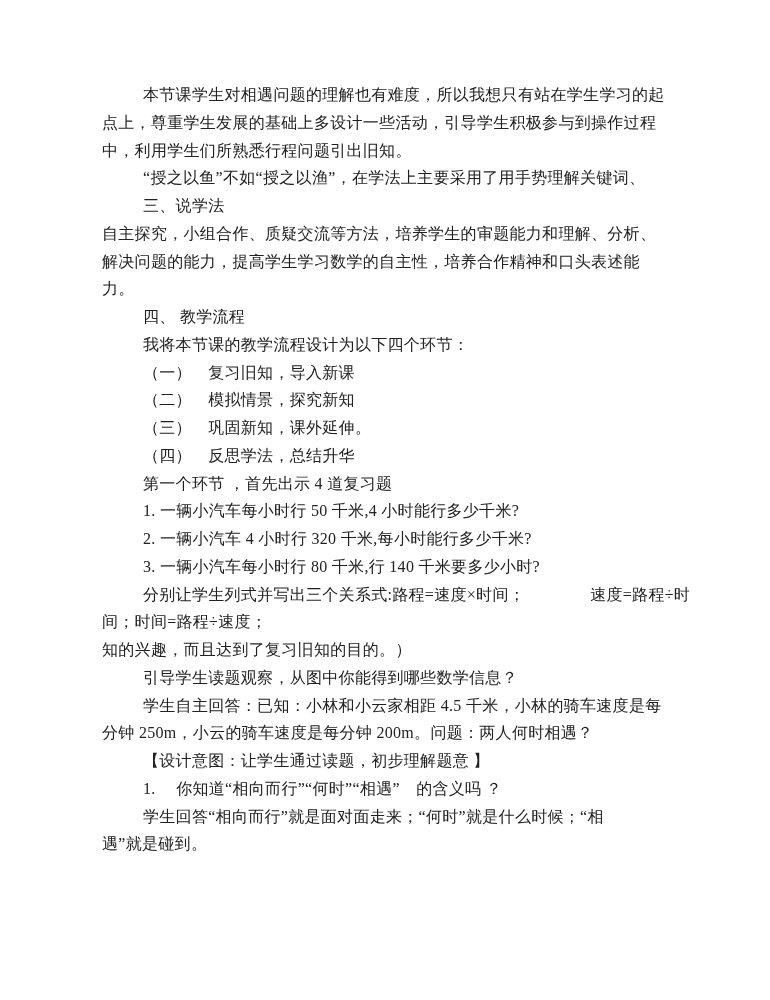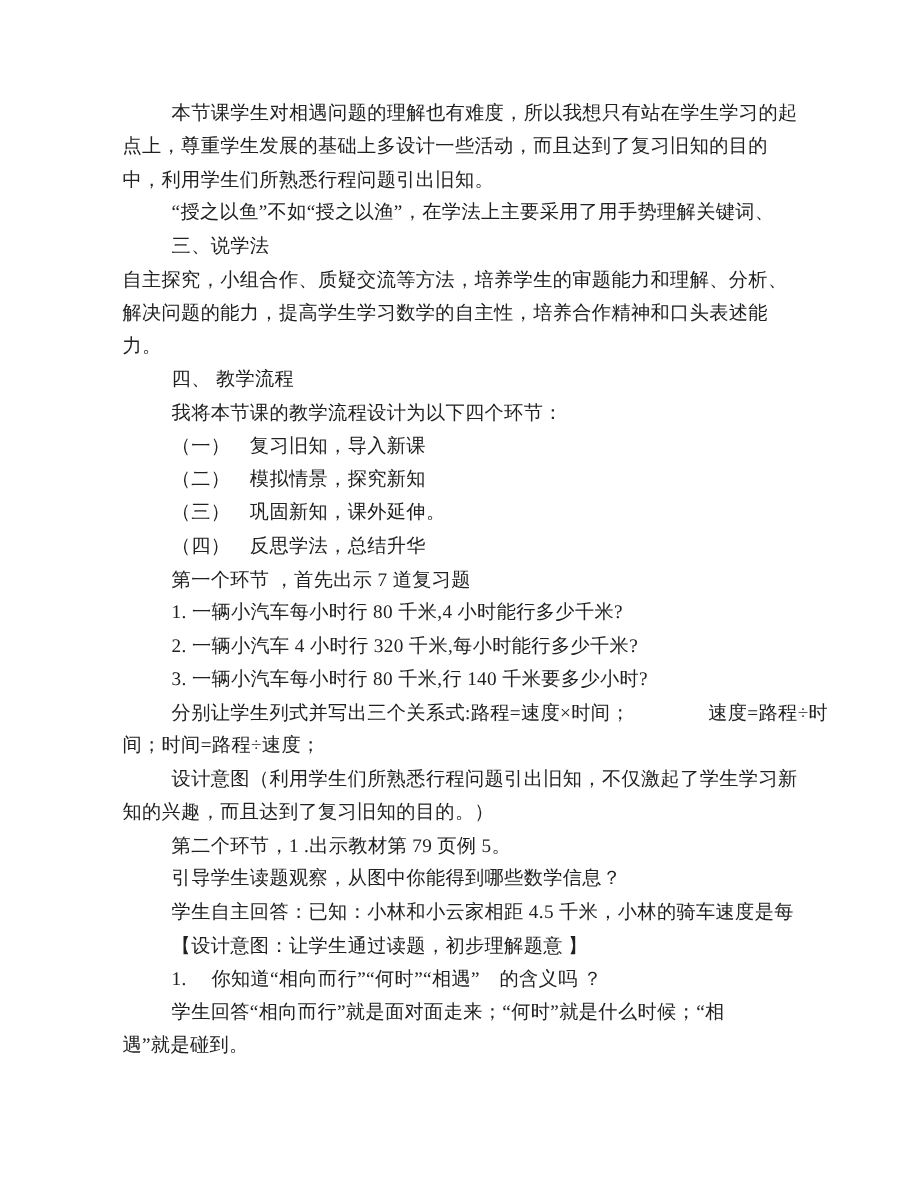--- a/index.html
+++ b/index.html
@@ -32,42 +32,41 @@
   .line.indent {
     padding-left: 41px;
   }
 </style>
 </head>
 <body>
 
 <div class="page">
   <div class="doc-body">
     <div class="line indent">本节课学生对相遇问题的理解也有难度，所以我想只有站在学生学习的起</div>
-    <div class="line">点上，尊重学生发展的基础上多设计一些活动，而且达到了复习旧知的目的</div>
+    <div class="line">点上，尊重学生发展的基础上多设计一些活动，引导学生积极参与到操作过程</div>
     <div class="line">中，利用学生们所熟悉行程问题引出旧知。</div>
     <div class="line indent">“授之以鱼”不如“授之以渔”，在学法上主要采用了用手势理解关键词、</div>
     <div class="line indent">三、说学法</div>
     <div class="line">自主探究，小组合作、质疑交流等方法，培养学生的审题能力和理解、分析、</div>
     <div class="line">解决问题的能力，提高学生学习数学的自主性，培养合作精神和口头表述能</div>
     <div class="line">力。</div>
     <div class="line indent">四、 教学流程</div>
     <div class="line indent">我将本节课的教学流程设计为以下四个环节：</div>
     <div class="line indent">（一）　复习旧知，导入新课</div>
     <div class="line indent">（二）　模拟情景，探究新知</div>
     <div class="line indent">（三）　巩固新知，课外延伸。</div>
     <div class="line indent">（四）　反思学法，总结升华</div>
-    <div class="line indent">第一个环节 ，首先出示 7 道复习题</div>
-    <div class="line indent">1. 一辆小汽车每小时行 80 千米,4 小时能行多少千米?</div>
+    <div class="line indent">第一个环节 ，首先出示 4 道复习题</div>
+    <div class="line indent">1. 一辆小汽车每小时行 50 千米,4 小时能行多少千米?</div>
     <div class="line indent">2. 一辆小汽车 4 小时行 320 千米,每小时能行多少千米?</div>
     <div class="line indent">3. 一辆小汽车每小时行 80 千米,行 140 千米要多少小时?</div>
     <div class="line indent">分别让学生列式并写出三个关系式:路程=速度×时间；　　　　速度=路程÷时</div>
     <div class="line">间；时间=路程÷速度；</div>
-    <div class="line indent">设计意图（利用学生们所熟悉行程问题引出旧知，不仅激起了学生学习新</div>
     <div class="line">知的兴趣，而且达到了复习旧知的目的。）</div>
-    <div class="line indent">第二个环节，1 .出示教材第 79 页例 5。</div>
     <div class="line indent">引导学生读题观察，从图中你能得到哪些数学信息？</div>
     <div class="line indent">学生自主回答：已知：小林和小云家相距 4.5 千米，小林的骑车速度是每</div>
+    <div class="line">分钟 250m，小云的骑车速度是每分钟 200m。问题：两人何时相遇？</div>
     <div class="line indent">【设计意图：让学生通过读题，初步理解题意 】</div>
     <div class="line indent">1.　 你知道“相向而行”“何时”“相遇”　的含义吗 ？</div>
     <div class="line indent">学生回答“相向而行”就是面对面走来；“何时”就是什么时候；“相</div>
     <div class="line">遇”就是碰到。</div>
   </div>
 </div>
 
 </body></html>

